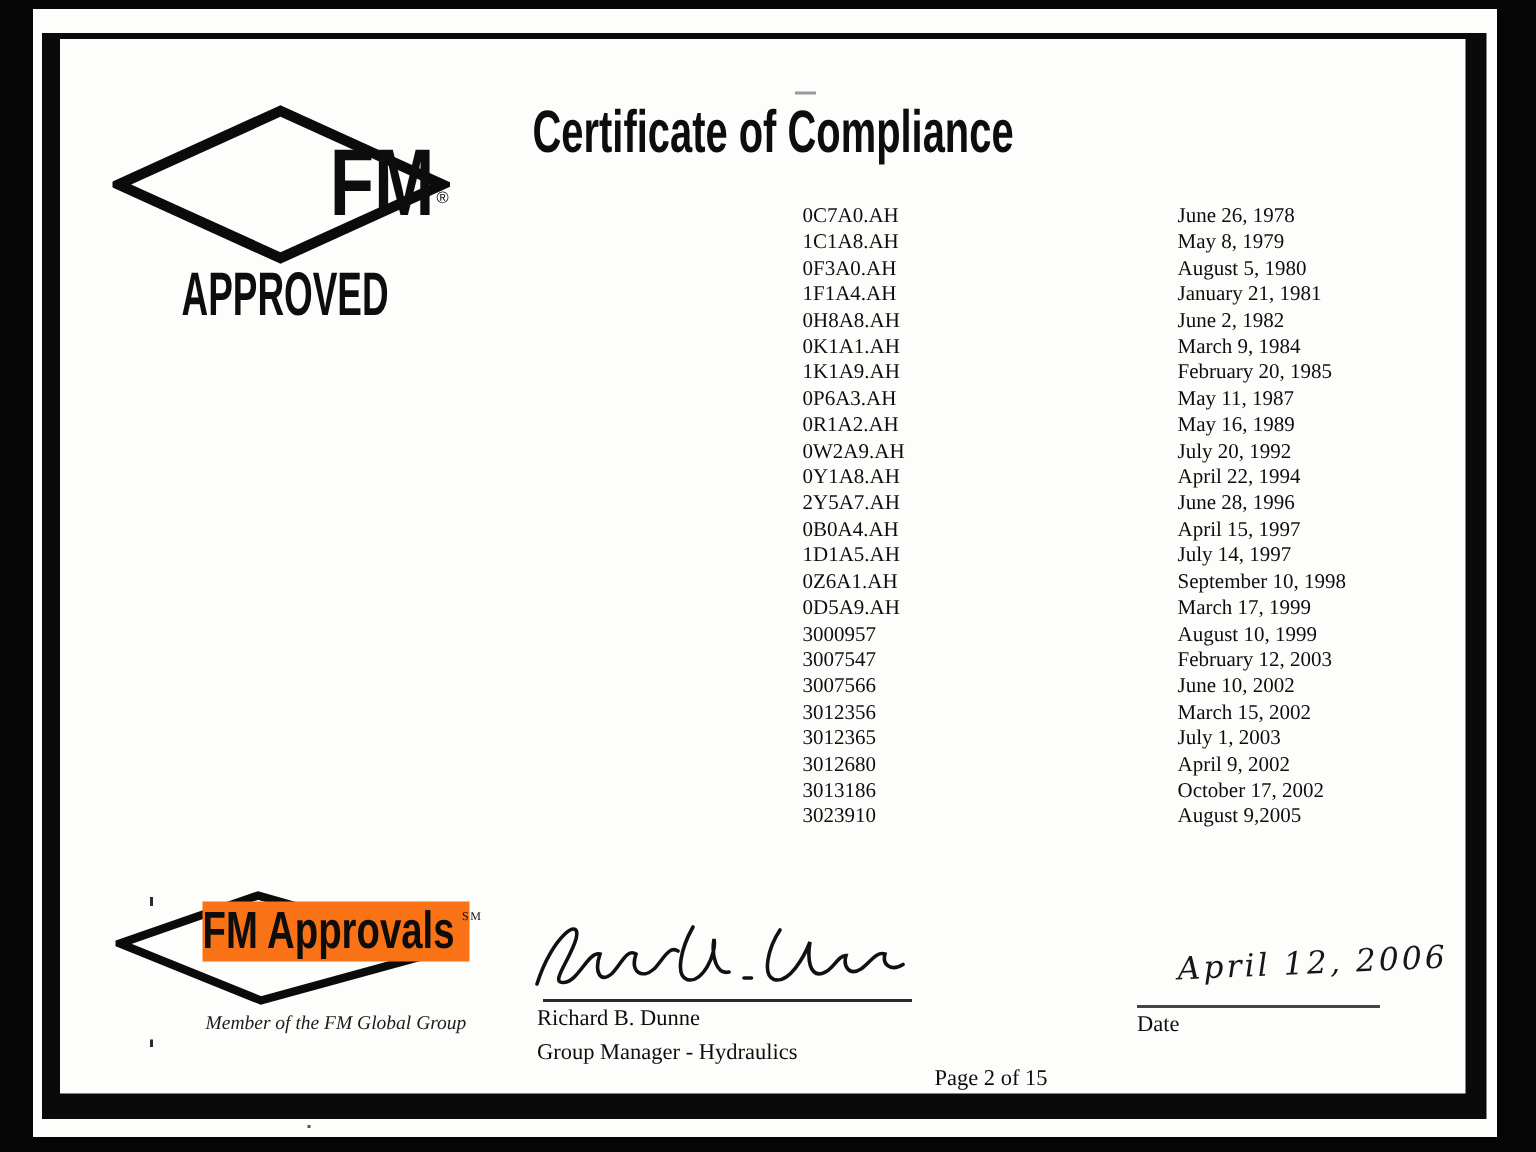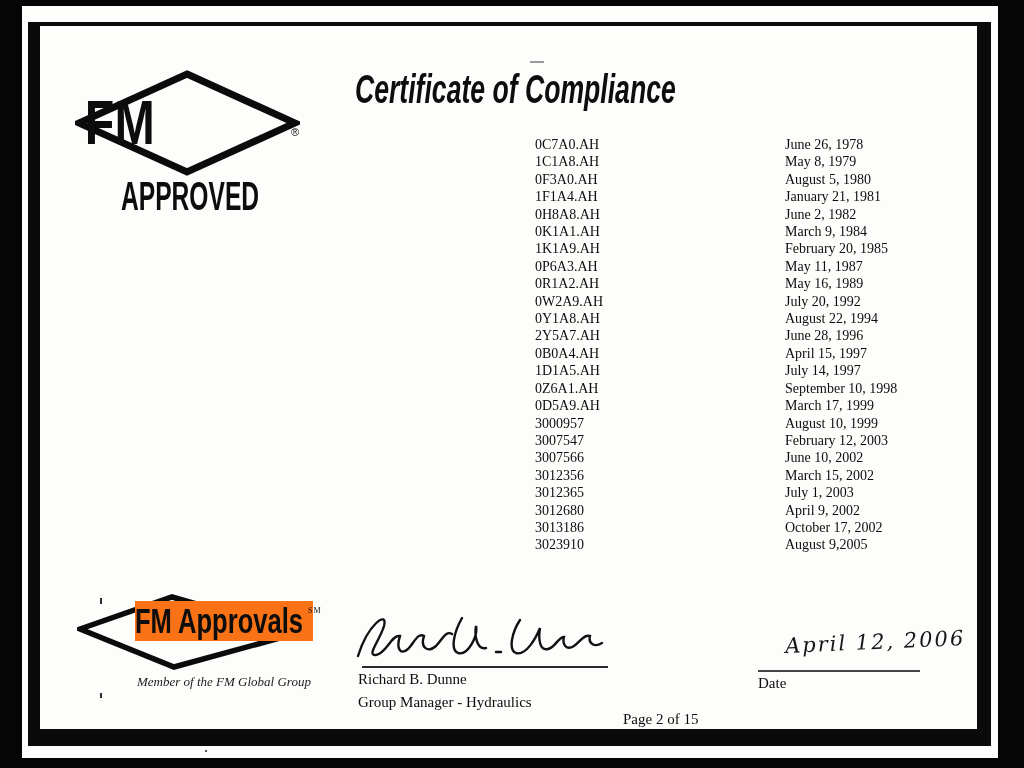--- a/index.html
+++ b/index.html
@@ -5,30 +5,30 @@
   html,body{margin:0;padding:0;background:#000;}
   .canvas{position:relative;width:1024px;height:768px;background:#050505;overflow:hidden;
           font-family:"Liberation Serif", serif;color:#0d0d0d;}
   .sheet{position:absolute;left:22px;top:6px;width:976px;height:752px;background:#fdfdfb;}
   
   .frame{position:absolute;left:6px;top:16px;right:7px;bottom:12px;
          border-style:solid;border-color:#0a0a0a;border-width:4px 14px 17px 12px;}
   
   .logo-approved{position:absolute;left:53px;top:64px;width:225px;height:150px;}
   .logo-approved svg{position:absolute;left:0;top:0;}
-  .fm-mono{position:absolute;left:0;right:0;top:22px;text-align:left;
+  .fm-mono{position:absolute;left:0;right:0;top:22px;text-align:right;
            font-family:"Liberation Sans",sans-serif;font-weight:bold;font-size:62px;line-height:62px;}
   .fm-mono span{display:inline-block;transform:scale(0.78,1.02);}
   .reg-mark{position:absolute;left:216px;top:56px;font-family:"Liberation Sans",sans-serif;font-size:11px;}
   .approved-caption{position:absolute;left:0;right:0;top:106px;text-align:left;
            font-family:"Liberation Sans",sans-serif;font-weight:bold;font-size:41px;line-height:41px;}
   .approved-caption span{display:inline-block;transform:scale(0.60,1.0);}
   
   .title{position:absolute;left:333px;top:62px;margin:0;white-space:nowrap;
-         font-family:"Liberation Sans",sans-serif;font-weight:bold;font-size:38px;line-height:42px;font-style:italic;}
+         font-family:"Liberation Sans",sans-serif;font-weight:bold;font-size:38px;line-height:42px;}
   .title span{display:inline-block;transform:scale(0.70,1.05);transform-origin:left center;letter-spacing:0px;}
   
   .records{position:absolute;left:513px;top:130px;font-size:14px;line-height:17.4px;white-space:nowrap;}
   .rec-id{display:inline-block;width:250px;}
   .rec-date{display:inline-block;}
   
   .logo-approvals{position:absolute;left:53px;top:582px;width:260px;height:110px;}
   .logo-approvals svg{position:absolute;left:2px;top:5px;}
   .approvals-word{position:absolute;left:60px;top:13px;width:178px;height:40px;background:#f97316;
         font-family:"Liberation Sans",sans-serif;font-weight:bold;font-size:35px;line-height:40px;white-space:nowrap;}
@@ -77,21 +77,21 @@
         <div class="rec-row"><span class="rec-id">0C7A0.AH</span><span class="rec-date">June 26, 1978</span></div>
         <div class="rec-row"><span class="rec-id">1C1A8.AH</span><span class="rec-date">May 8, 1979</span></div>
         <div class="rec-row"><span class="rec-id">0F3A0.AH</span><span class="rec-date">August 5, 1980</span></div>
         <div class="rec-row"><span class="rec-id">1F1A4.AH</span><span class="rec-date">January 21, 1981</span></div>
         <div class="rec-row"><span class="rec-id">0H8A8.AH</span><span class="rec-date">June 2, 1982</span></div>
         <div class="rec-row"><span class="rec-id">0K1A1.AH</span><span class="rec-date">March 9, 1984</span></div>
         <div class="rec-row"><span class="rec-id">1K1A9.AH</span><span class="rec-date">February 20, 1985</span></div>
         <div class="rec-row"><span class="rec-id">0P6A3.AH</span><span class="rec-date">May 11, 1987</span></div>
         <div class="rec-row"><span class="rec-id">0R1A2.AH</span><span class="rec-date">May 16, 1989</span></div>
         <div class="rec-row"><span class="rec-id">0W2A9.AH</span><span class="rec-date">July 20, 1992</span></div>
-        <div class="rec-row"><span class="rec-id">0Y1A8.AH</span><span class="rec-date">August 22, 1994</span></div>
+        <div class="rec-row"><span class="rec-id">0Y1A8.AH</span><span class="rec-date">April 22, 1994</span></div>
         <div class="rec-row"><span class="rec-id">2Y5A7.AH</span><span class="rec-date">June 28, 1996</span></div>
         <div class="rec-row"><span class="rec-id">0B0A4.AH</span><span class="rec-date">April 15, 1997</span></div>
         <div class="rec-row"><span class="rec-id">1D1A5.AH</span><span class="rec-date">July 14, 1997</span></div>
         <div class="rec-row"><span class="rec-id">0Z6A1.AH</span><span class="rec-date">September 10, 1998</span></div>
         <div class="rec-row"><span class="rec-id">0D5A9.AH</span><span class="rec-date">March 17, 1999</span></div>
         <div class="rec-row"><span class="rec-id">3000957</span><span class="rec-date">August 10, 1999</span></div>
         <div class="rec-row"><span class="rec-id">3007547</span><span class="rec-date">February 12, 2003</span></div>
         <div class="rec-row"><span class="rec-id">3007566</span><span class="rec-date">June 10, 2002</span></div>
         <div class="rec-row"><span class="rec-id">3012356</span><span class="rec-date">March 15, 2002</span></div>
         <div class="rec-row"><span class="rec-id">3012365</span><span class="rec-date">July 1, 2003</span></div>

